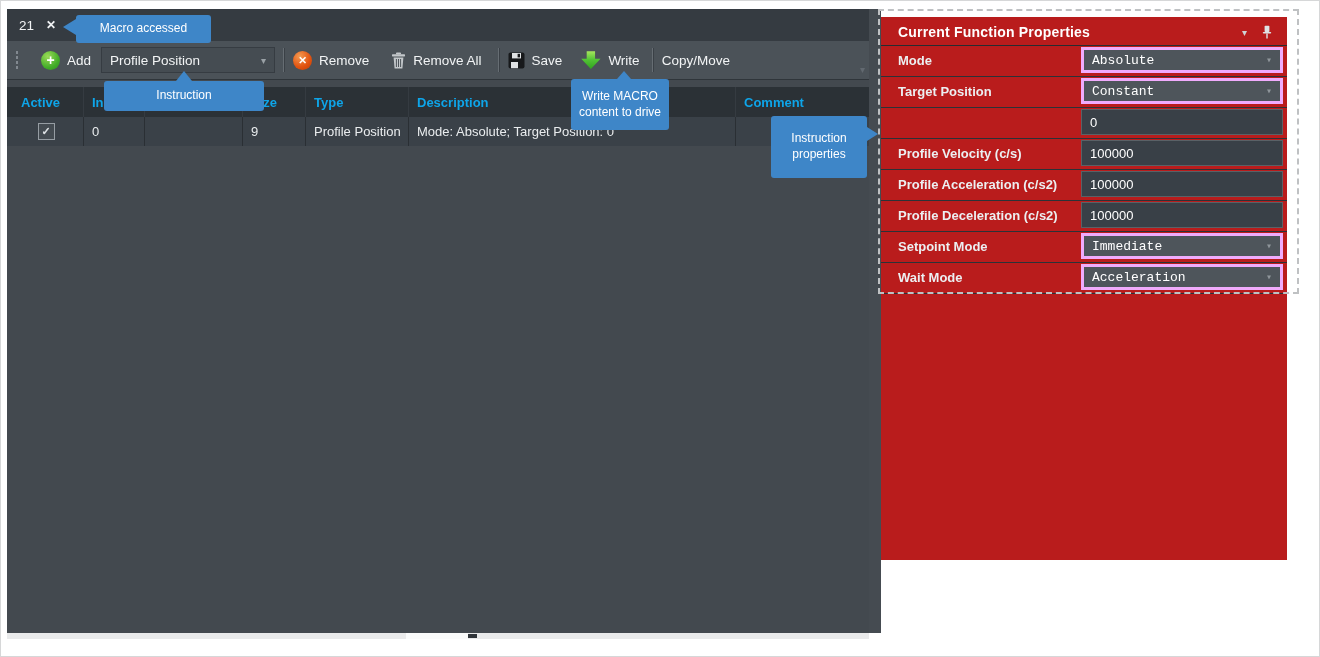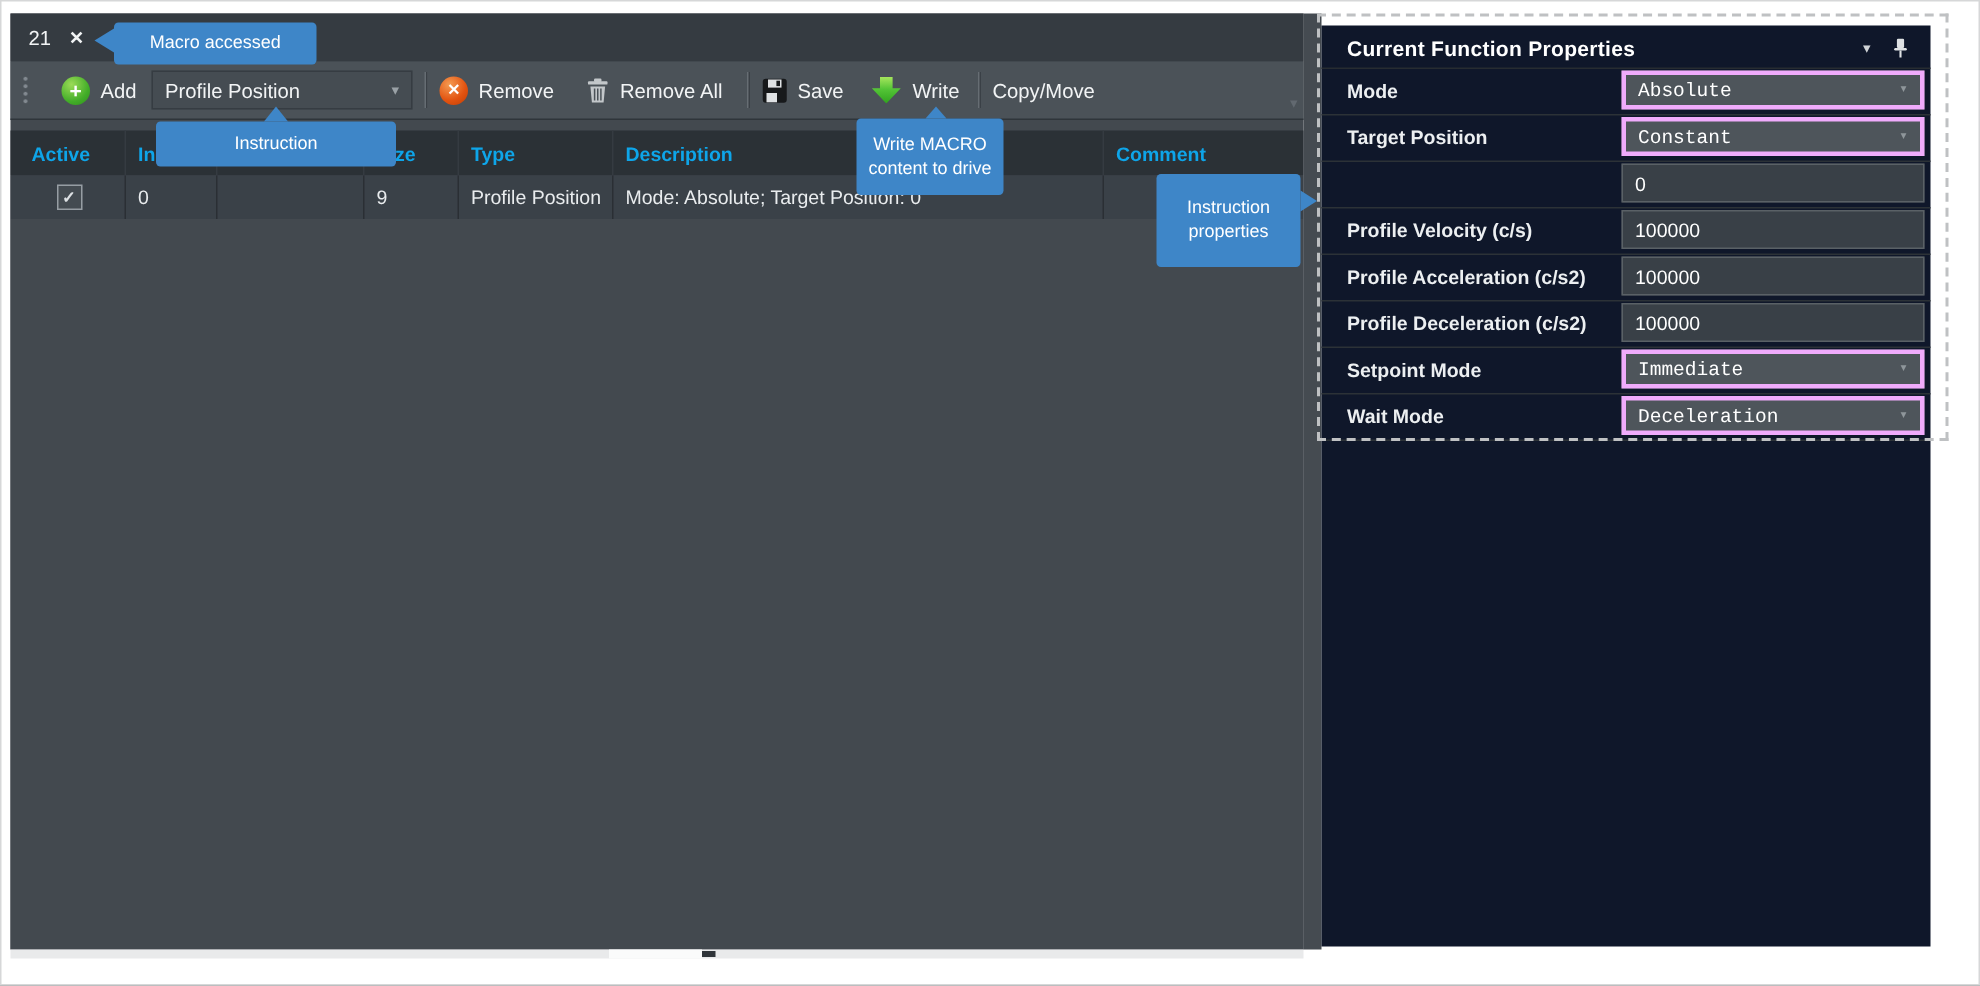--- a/index.html
+++ b/index.html
@@ -32,21 +32,21 @@
   #grid-body{left:0;top:137px;width:862px;height:487px;background:#43494f;}
   .hcell{position:absolute;top:0;height:30px;display:flex;align-items:center;padding-left:8px;box-sizing:border-box;color:#0ea5e9;font-weight:bold;font-size:13px;border-right:1px solid #353b41;}
   .rcell{position:absolute;top:0;height:29px;display:flex;align-items:center;padding-left:8px;box-sizing:border-box;color:#e9ecee;font-size:13px;border-right:1px solid #2a2f34;}
   .checkbox{width:15px;height:15px;background:#444b51;border:1px solid #969da3;display:flex;align-items:center;justify-content:center;color:#dde1e4;font-size:11px;font-weight:bold;margin:0 auto;}
   
   #splitter{left:868px;top:8px;width:12px;height:624px;background:#454b51;}
   #hscroll{left:6px;top:632px;width:862px;height:6px;background:#e9eaeb;}
   #hscroll-thumb{left:399px;top:0;width:62px;height:6px;background:#fafbfb;}
   #hscroll-marks{left:461px;top:1px;width:9px;height:4px;background:#30353a;}
   
-  #panel{left:880px;top:16px;width:406px;height:614px;background:#0f172a;text-align:right;}
+  #panel{left:880px;top:16px;width:406px;height:543px;background:#b91c1c;text-align:right;}
   #panel-header{left:0;top:2px;width:406px;height:26px;display:flex;align-items:center;border-bottom:1px solid #272c31;}
   #panel-header .title{color:#ffffff;font-size:14px;font-weight:bold;margin-left:17px;letter-spacing:.2px;}
   #panel-header .hdr-chev{margin-left:auto;color:#cfd3d6;font-size:10px;}
   #panel-header .pin{margin-left:14px;margin-right:14px;display:flex;}
   .prow{position:absolute;left:0;width:406px;height:31px;border-bottom:1px solid #2c3237;}
   .prow .plabel{position:absolute;left:17px;top:0;height:31px;display:flex;align-items:center;color:#eceff1;font-size:13px;font-weight:bold;}
   .pinput{position:absolute;left:200px;top:2px;width:202px;height:26px;box-sizing:border-box;display:flex;align-items:center;color:#ffffff;font-size:13px;padding:0 8px;justify-content:space-between;}
   .pinput.dropdown{background:#4e555b;border:3px solid #f0abfc;font-family:Liberation Mono, monospace;}
   .pinput.textbox{background:#394047;border:1px solid #5a6166;}
   .pinput .chev{color:#8f969b;font-size:10px;}
@@ -212,21 +212,21 @@
   <div class="prow" style="top:214px;">
     <span class="plabel">Setpoint Mode</span>
     <div class="pinput dropdown">
       <span>Immediate</span>
       <span class="chev">▾</span>
     </div>
   </div>
   <div class="prow" style="top:245px;">
     <span class="plabel">Wait Mode</span>
     <div class="pinput dropdown">
-      <span>Deceleration</span>
+      <span>Acceleration</span>
       <span class="chev">▾</span>
     </div>
   </div>
 </div>
 
 <div id="dashed-outline" class="abs"></div>
 
 <div id="co-macro" class="callout">Macro accessed</div>
 <div id="co-macro-arrow" class="arrow"></div>
 

